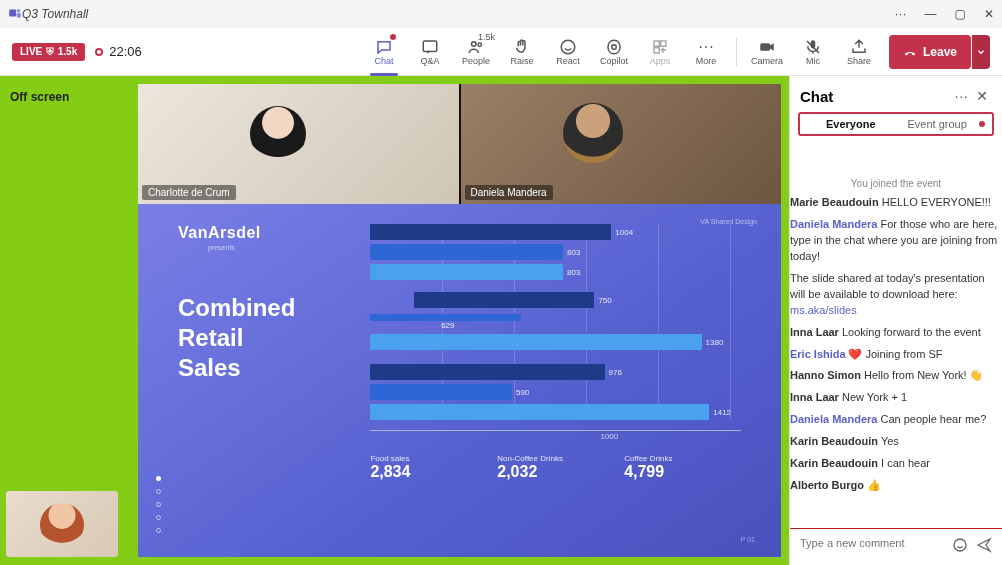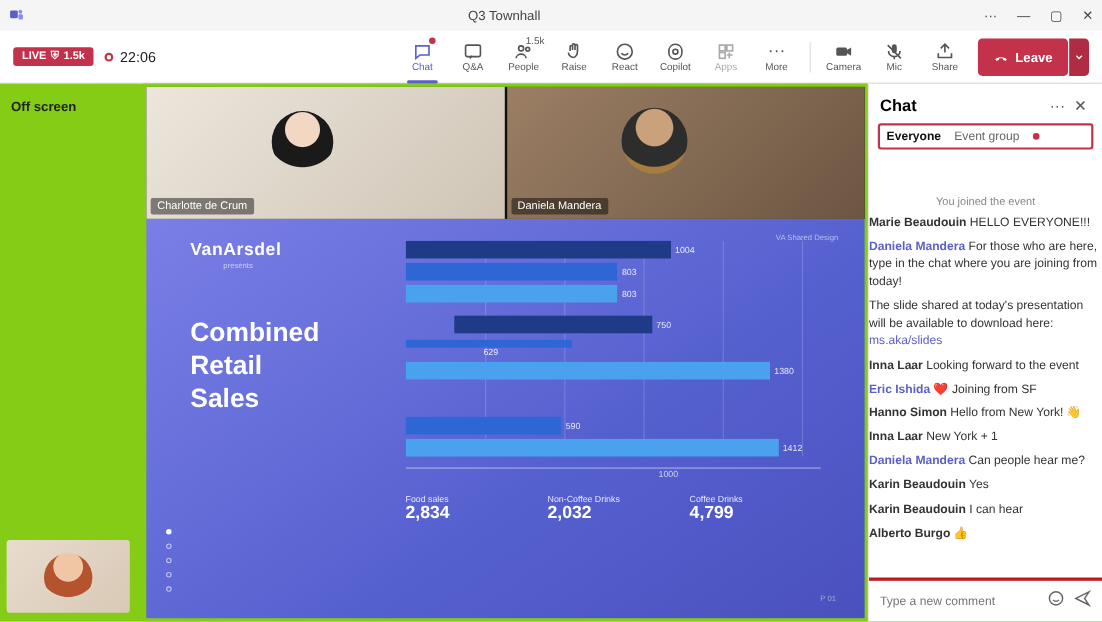--- a/index.html
+++ b/index.html
@@ -1,20 +1,20 @@
 <!DOCTYPE html>
 <html><head>
 <meta charset="utf-8">
 <style>
 * { box-sizing: border-box; margin: 0; padding: 0; font-family: "Segoe UI", Arial, sans-serif; }
 body { width: 1002px; height: 565px; background: #f5f5f5; display: flex; flex-direction: column; overflow: hidden; }
 
 
 .titlebar { height: 28px; background: #f5f5f5; display: flex; align-items: center; padding: 0 8px; font-size: 12px; color: #444; }
-.titlebar .title { flex: 1; text-align: center; }
+.titlebar .title { flex: 1; text-align: left; font-style: italic; }
 .titlebar .wincontrols { display: flex; gap: 18px; font-size: 12px; color: #444; }
 .titlebar .wincontrols span { cursor: pointer; }
 
 
 .toolbar { height: 48px; background: #fff; display: flex; align-items: center; padding: 0 12px; border-bottom: 1px solid #e0e0e0; }
 .live-pill { background: #c4314b; color: #fff; font-size: 10px; font-weight: 600; padding: 3px 8px; border-radius: 3px; display: flex; align-items: center; gap: 4px; }
 .rec-dot { width: 8px; height: 8px; border: 2px solid #c4314b; border-radius: 50%; margin-left: 10px; }
 .timer { font-size: 13px; font-weight: 400; margin-left: 6px; color: #222; }
 .toolbar-spacer { flex: 1; }
 .tool-group { display: flex; align-items: center; gap: 2px; }
@@ -28,21 +28,21 @@
 .leave-split { width: 18px; background: #b02c43; margin-left: 1px; border-radius: 0 4px 4px 0; display: flex; align-items: center; justify-content: center; color: #fff; align-self: stretch;}
 
 
 .mainrow { flex: 1; display: flex; min-height: 0; background: #84cc16; }
 .leftcol { width: 130px; padding: 8px 6px; display: flex; flex-direction: column; }
 .offscreen-label { font-size: 12px; font-weight: 600; color: #222; padding: 6px 4px; }
 .self-preview { margin-top: auto; width: 112px; height: 66px; background: linear-gradient(135deg,#e8dccd,#d9c9b6); border-radius: 3px; position: relative; overflow: hidden; }
 .self-avatar { position: absolute; left: 30%; top: 18%; width: 44px; height: 44px; border-radius: 50%; background: radial-gradient(circle at 50% 28%, #f0c6a4 0 34%, #b5532e 36% 70%, transparent 72%); }
 
 
-.stage { flex: 1; display: flex; flex-direction: column; border: 3px solid #84cc16; }
+.stage { flex: 1; display: flex; flex-direction: column; border: 8px solid #84cc16; }
 .video-row { display: flex; height: 120px; background: #000; }
 .video-tile { flex: 1; position: relative; overflow: hidden; }
 .video-tile + .video-tile { border-left: 2px solid #111; }
 .video-tile.a { background: linear-gradient(135deg,#ece6dc,#cfc5b6); }
 .video-tile.a .person { position:absolute; left:35%; top:18%; width:56px; height:56px; border-radius:50%; background: radial-gradient(circle at 50% 30%, #f2d8c3 0 32%, #1a1a1a 34% 70%, transparent 72%); }
 .video-tile.b { background: linear-gradient(135deg,#9b7f65,#6c5642); }
 .video-tile.b .person { position:absolute; left:32%; top:16%; width:60px; height:60px; border-radius:50%; background: radial-gradient(circle at 50% 30%, #caa17a 0 32%, #2d2d2d 34% 68%, #a77c3f 70% 100%); }
 .name-tag { position: absolute; bottom: 4px; left: 4px; background: rgba(0,0,0,.45); color: #fff; font-size: 10px; padding: 2px 6px; border-radius: 2px; }
 
 
@@ -71,29 +71,29 @@
 .total-val { font-size: 16px; font-weight:700; }
 .pnote { position:absolute; right:6px; bottom:6px; font-size:7px; opacity:.45;}
 
 
 .chatpanel { width: 213px; background: #fff; display: flex; flex-direction: column; border-left: 1px solid #e5e5e5; }
 .chat-head { display: flex; align-items: center; padding: 10px 10px 2px; }
 .chat-head h3 { font-size: 15px; font-weight: 700; flex:1; }
 .chat-head .dots3, .chat-head .xbtn { font-size: 14px; color:#555; cursor:pointer; padding:2px 4px; }
 .tab-strip { border: 2px solid #c4314b; border-radius: 3px; margin: 4px 8px; padding: 4px 6px; display:flex; gap:12px; font-size:11px; align-items:center;}
 .tab-strip .tab.active { font-weight:700; color:#111;}
-.tab-strip .tab { color:#666; cursor:pointer;}
+.tab-strip .tab { color:#666; cursor:pointer;margin-left:20px;}
 .tab-strip .reddot { width:6px;height:6px;background:#c4314b;border-radius:50%; }
 .chat-divider { text-align:center; font-size:10px; color:#888; margin:38px 0 6px; }
 .messages { flex:1; overflow:hidden; padding: 0 0; font-size:11px; color:#333; line-height:1.45; }
 .msg { margin-bottom:6px; word-wrap:break-word;}
 .msg .nm { font-weight:700; }
 .msg .nm.hl { color:#5b5fc7; }
 .msg a { color:#5b5fc7; text-decoration:none;}
-.compose { border-top:3px solid #b91c1c; padding:8px 10px; display:flex; align-items:center; gap:8px;}
+.compose { border-top:1px solid #b91c1c; padding:8px 10px; display:flex; align-items:flex-start; gap:8px;}
 .compose input { flex:1; border:none; font-size:11px; outline:none; color:#555;}
 .compose .cicon { color:#666; cursor:pointer; }
 </style>
 </head>
 <body>
 
 <div class="titlebar">
   <span>
     <svg width="14" height="14" viewBox="0 0 24 24">
         <rect x="2" y="6" width="12" height="12" rx="2" fill="#5b5fc7"></rect>
@@ -282,20 +282,24 @@
               <span class="bar-val">750</span>
             </div>
             <div class="bar-row" style="top: 90px; flex-direction: column;">
               <div class="bar med" style="width: 150.96px;"></div>
               <span class="bar-val">629</span>
             </div>
             <div class="bar-row" style="top: 110px;">
               <div class="bar light" style="width: 331.2px;"></div>
               <span class="bar-val">1380</span>
             </div>
+            <div class="bar-row" style="top: 140px;">
+              <div class="bar " style="width: 234.24px;"></div>
+              <span class="bar-val">976</span>
+            </div>
             <div class="bar-row" style="top: 160px;">
               <div class="bar med" style="width: 141.6px;"></div>
               <span class="bar-val">590</span>
             </div>
             <div class="bar-row" style="top: 180px;">
               <div class="bar light" style="width: 338.88px;"></div>
               <span class="bar-val">1412</span>
             </div>
             <div class="cat-line" style="top: 206px;"></div>
             <div style="position: absolute; font-size: 8px; opacity: 0.7; top: 208px; left: 230px;">1000</div>

